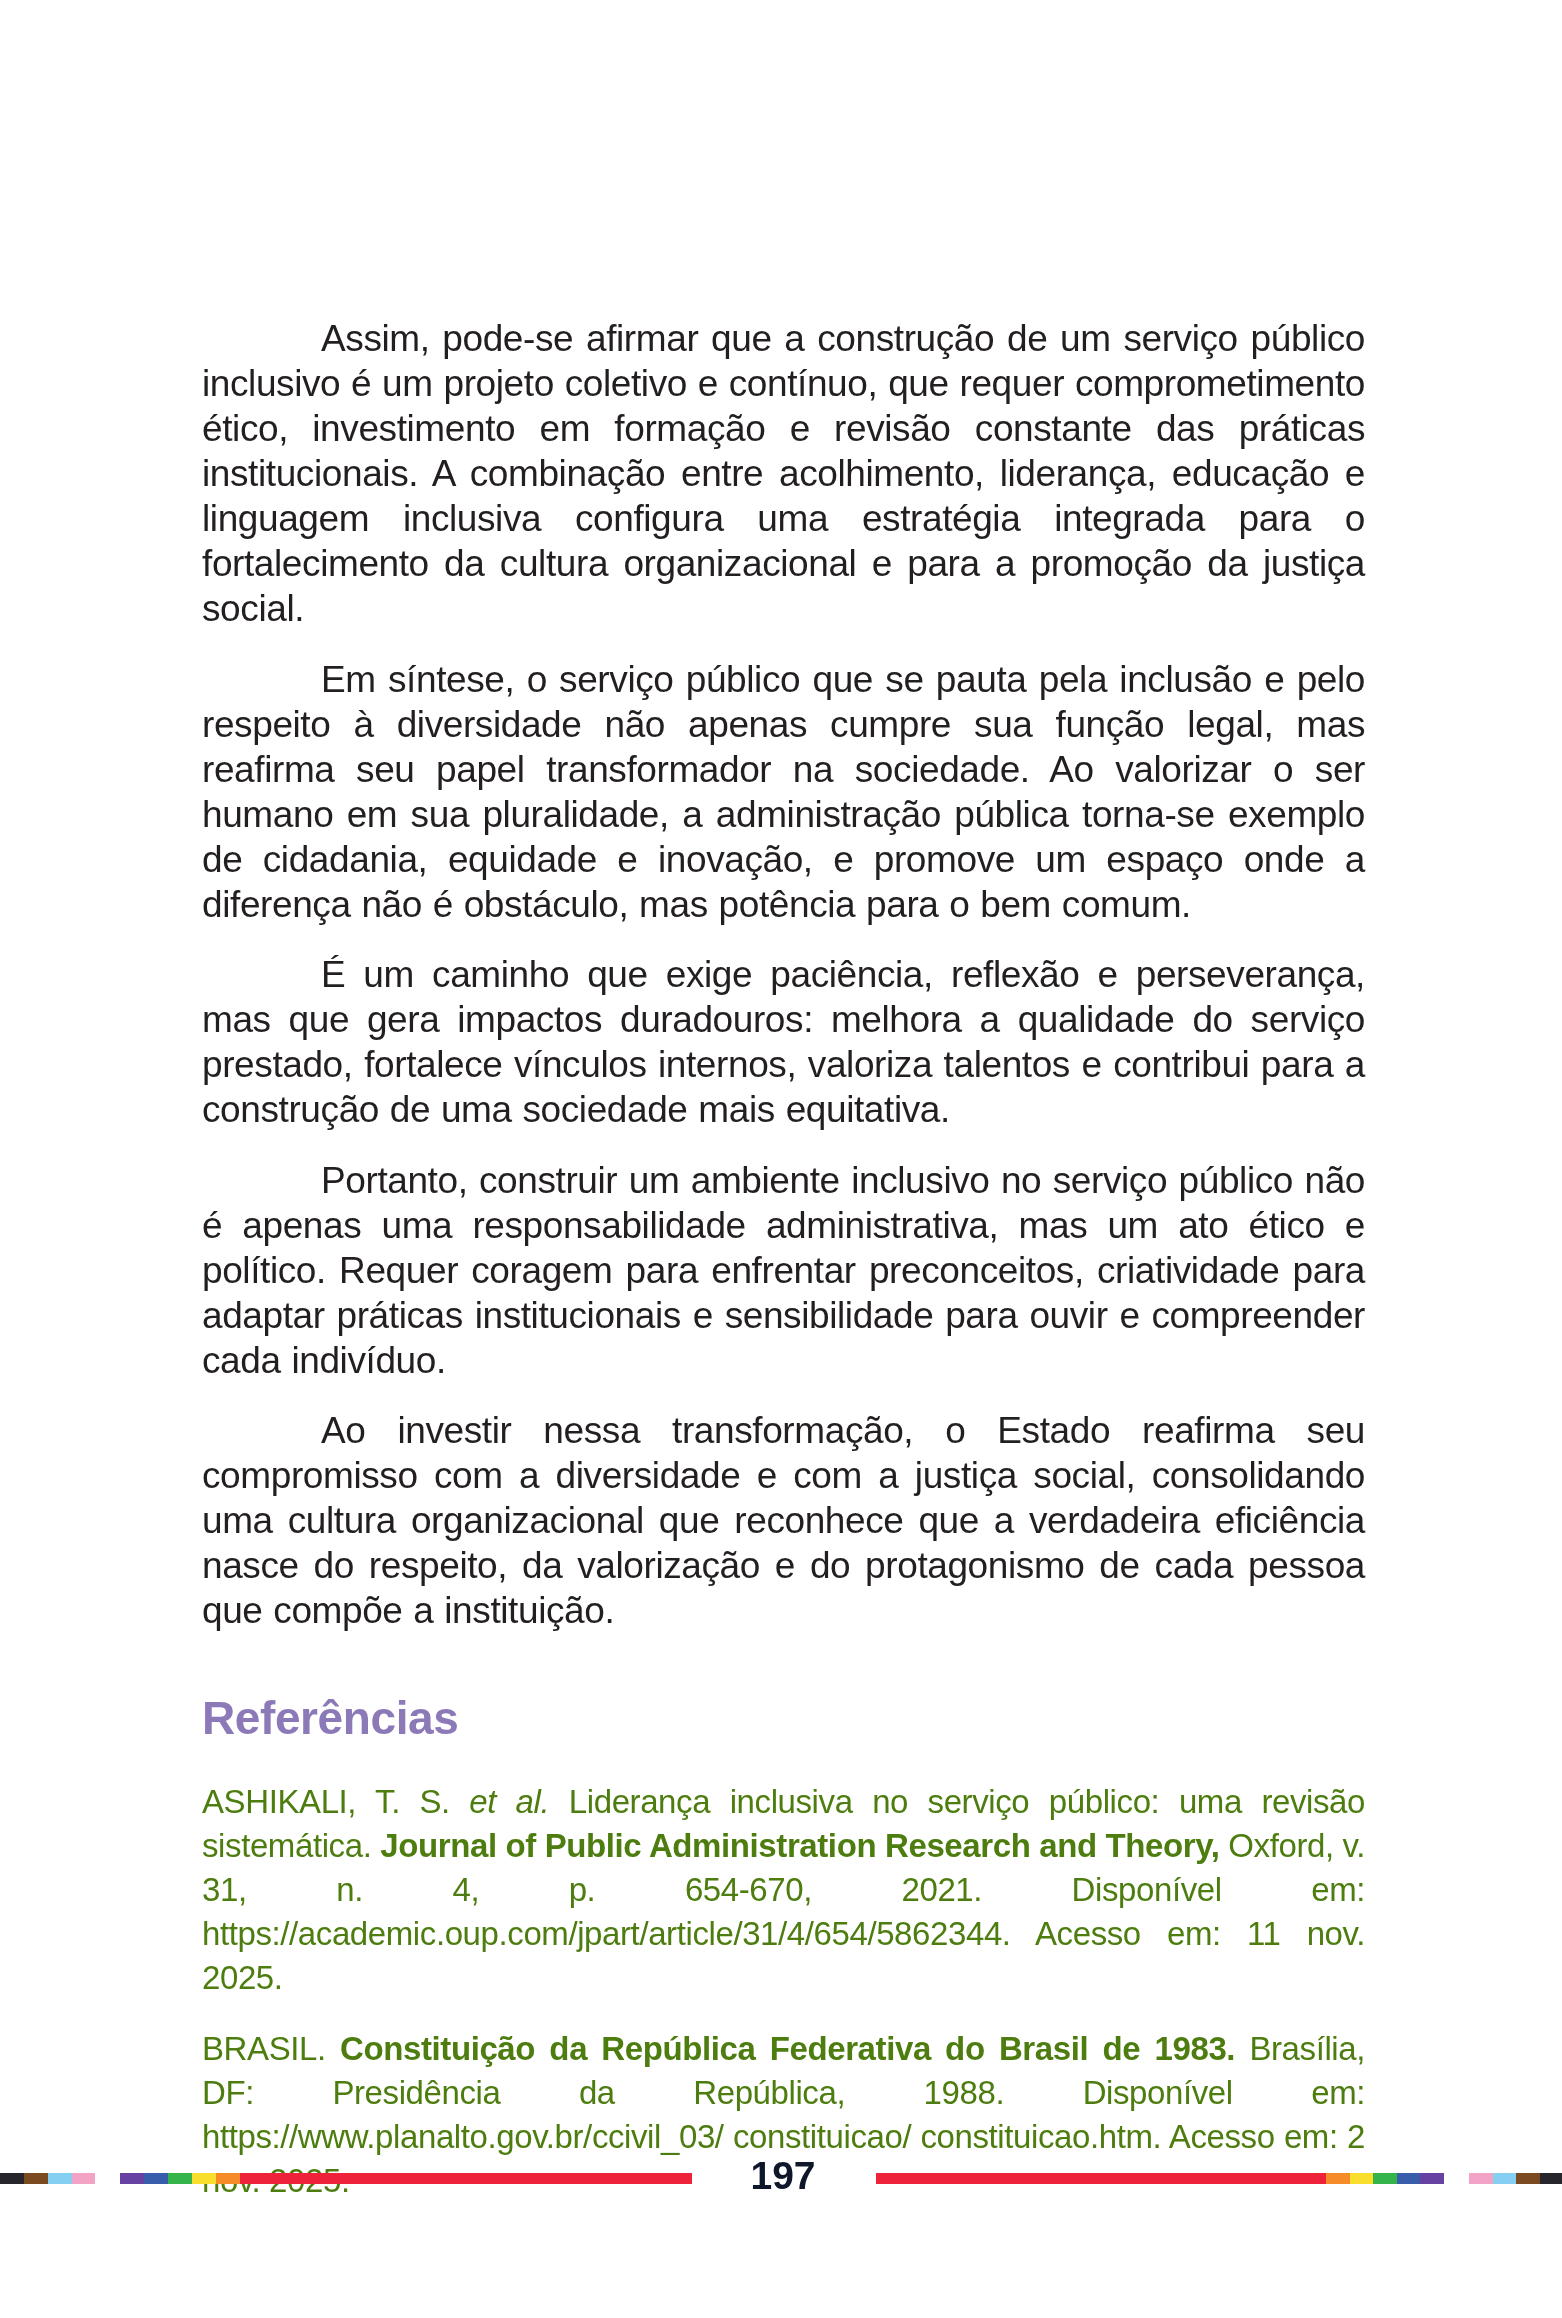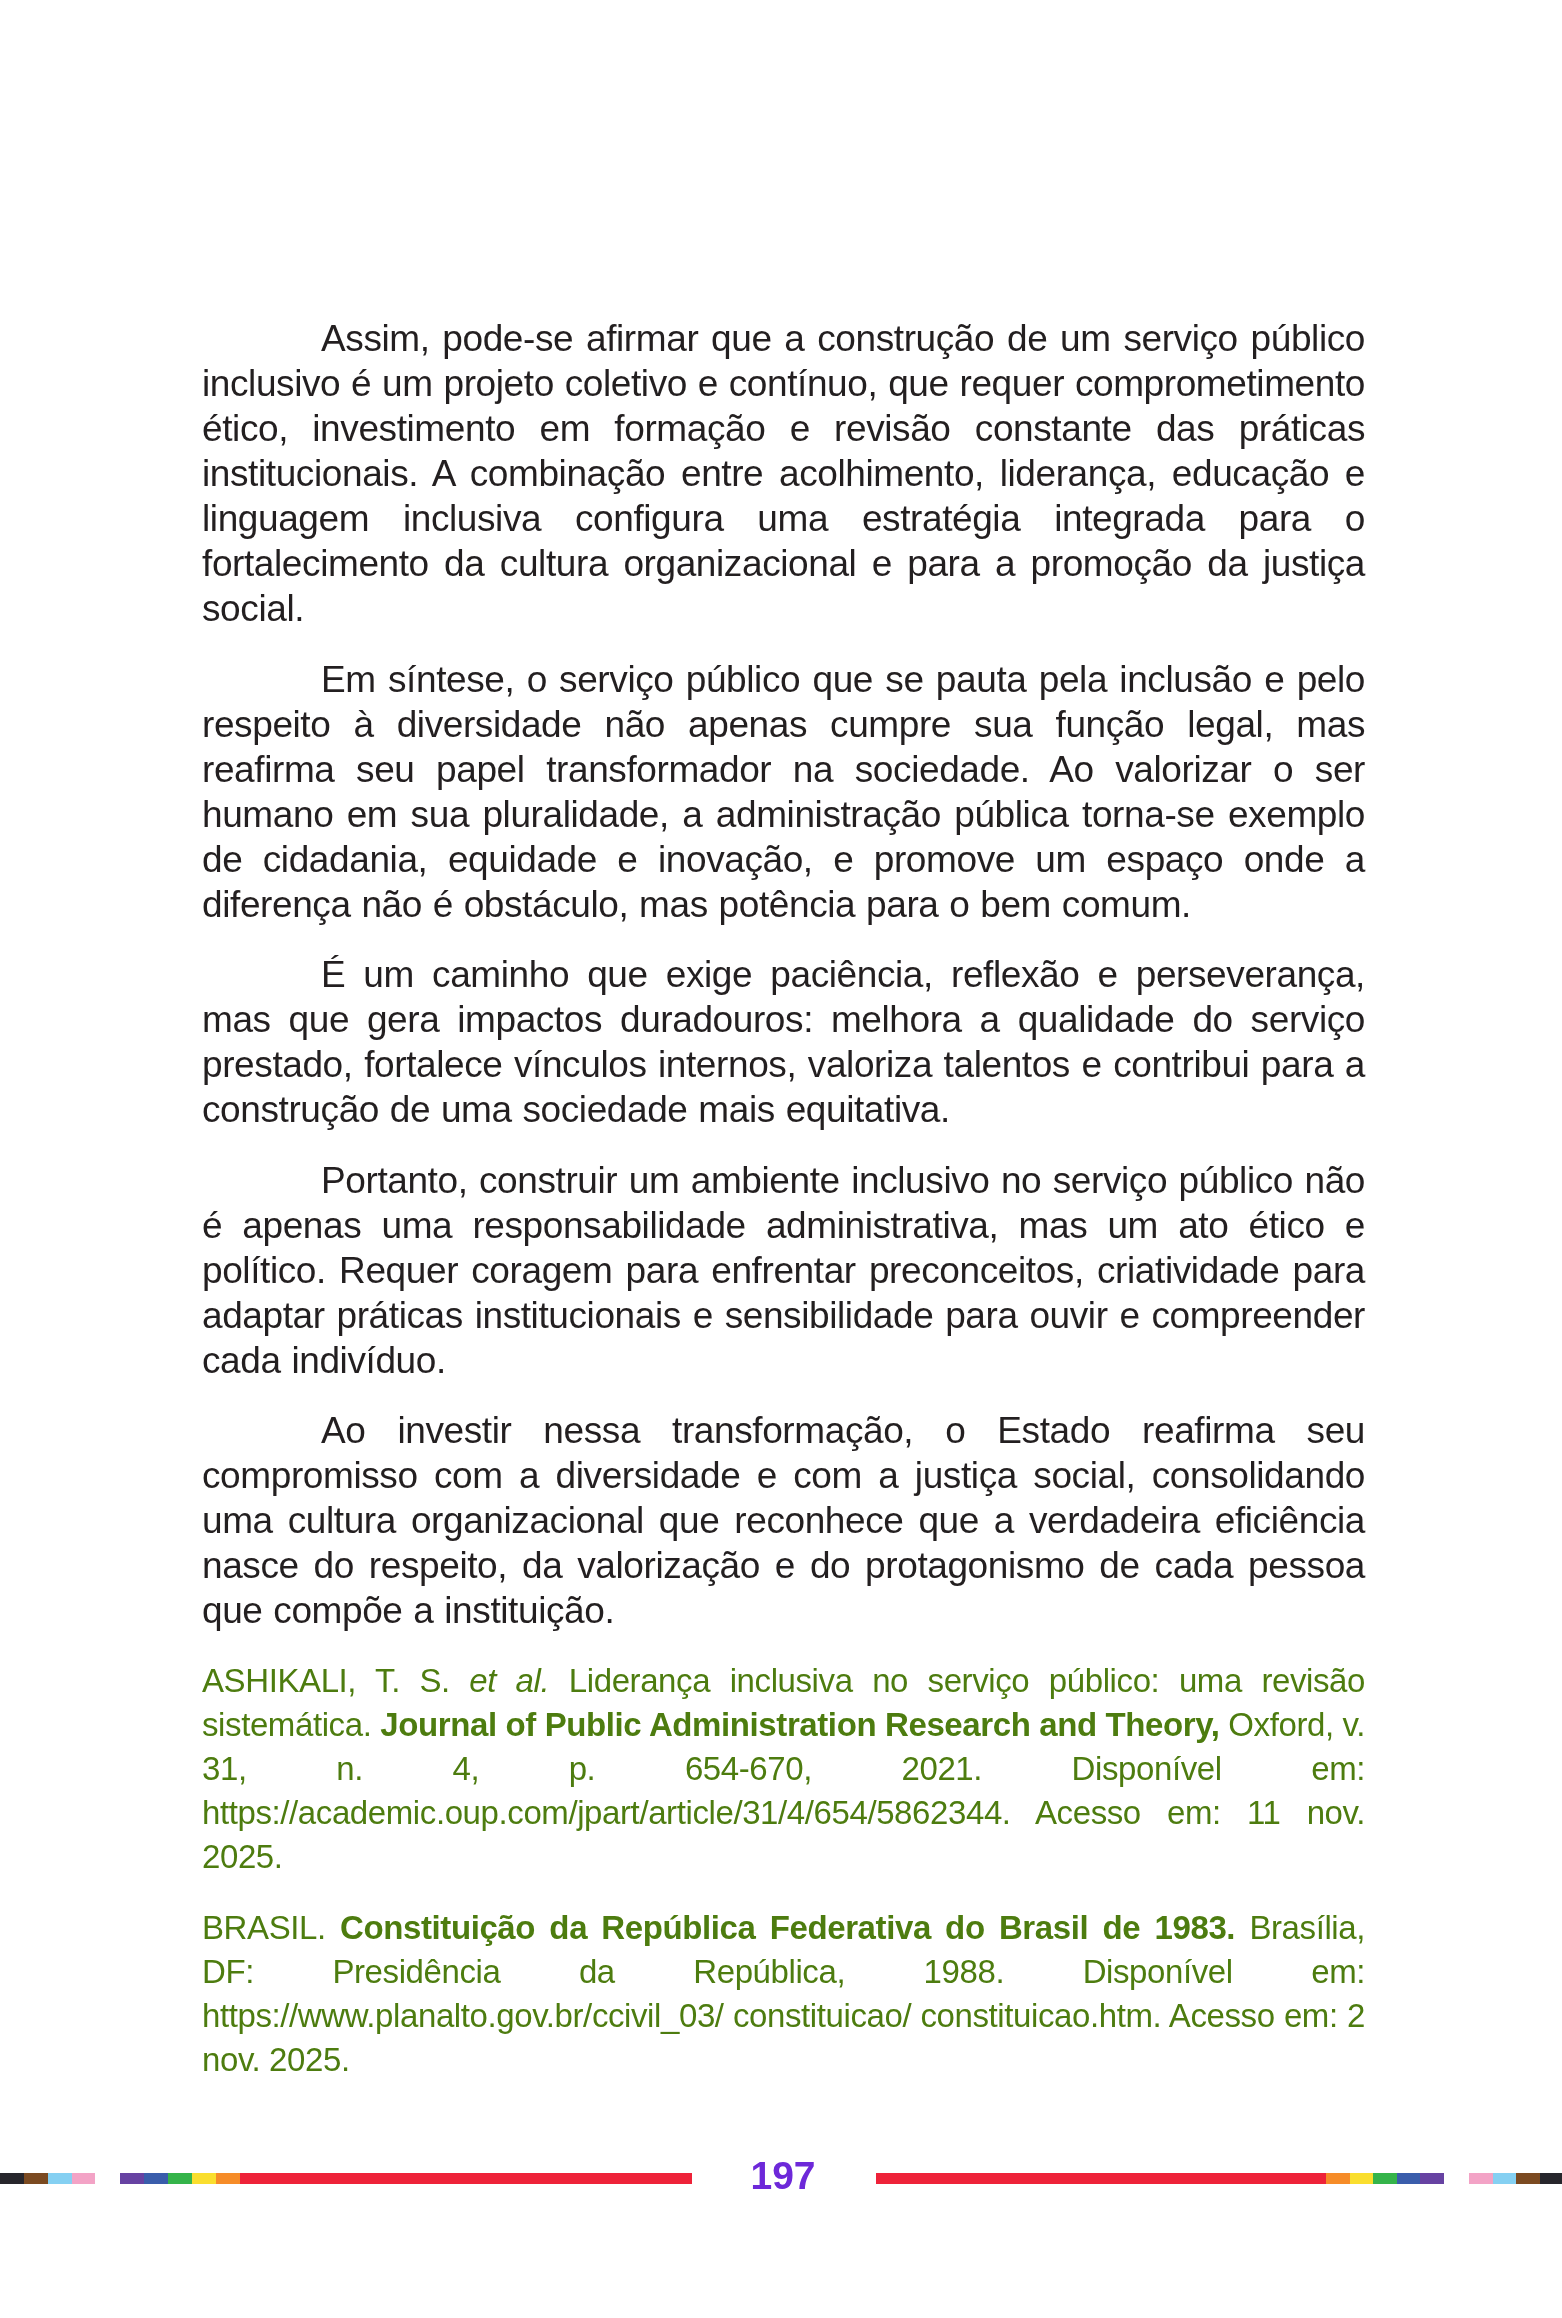--- a/index.html
+++ b/index.html
@@ -67,36 +67,37 @@
   }
   .page-number {
     position: absolute;
     top: 2156px;
     left: 691px;
     width: 184px;
     text-align: center;
     font-size: 39px;
     line-height: 39px;
     font-weight: bold;
-    color: #6d28d9;
+    color: #0f172a;
   }
 </style>
 </head>
 <body>
 
 <div class="page">
 
   <main class="content">
 
     <p class="body-para">Assim, pode-se afirmar que a construção de um serviço público inclusivo é um projeto coletivo e contínuo, que requer comprometimento ético, investimento em formação e revisão constante das práticas institucionais. A combinação entre acolhimento, liderança, educação e linguagem inclusiva configura uma estratégia integrada para o fortalecimento da cultura organizacional e para a promoção da justiça social.</p>
     <p class="body-para">Em síntese, o serviço público que se pauta pela inclusão e pelo respeito à diversidade não apenas cumpre sua função legal, mas reafirma seu papel transformador na sociedade. Ao valorizar o ser humano em sua pluralidade, a administração pública torna-se exemplo de cidadania, equidade e inovação, e promove um espaço onde a diferença não é obstáculo, mas potência para o bem comum.</p>
     <p class="body-para">É um caminho que exige paciência, reflexão e perseverança, mas que gera impactos duradouros: melhora a qualidade do serviço prestado, fortalece vínculos internos, valoriza talentos e contribui para a construção de uma sociedade mais equitativa.</p>
     <p class="body-para">Portanto, construir um ambiente inclusivo no serviço público não é apenas uma responsabilidade administrativa, mas um ato ético e político. Requer coragem para enfrentar preconceitos, criatividade para adaptar práticas institucionais e sensibilidade para ouvir e compreender cada indivíduo.</p>
     <p class="body-para">Ao investir nessa transformação, o Estado reafirma seu compromisso com a diversidade e com a justiça social, consolidando uma cultura organizacional que reconhece que a verdadeira eficiência nasce do respeito, da valorização e do protagonismo de cada pessoa que compõe a instituição.</p>
 
+    <h2 class="refs-heading" style="color: rgb(140, 122, 184);">Referências</h2>
 
     <p class="ref"><span class="rn">ASHIKALI, T. S. </span><span class="ri">et al.</span><span class="rn"> Liderança inclusiva no serviço público: uma revisão sistemática. </span><span class="rb">Journal of Public Administration Research and Theory,</span><span class="rn"> Oxford, v. 31, n. 4, p. 654-670, 2021. Disponível em: https://academic.oup.com/jpart/article/31/4/654/5862344. Acesso em: 11 nov. 2025.</span></p>
 
     <p class="ref"><span class="rn">BRASIL. </span><span class="rb">Constituição da República Federativa do Brasil de 1983.</span><span class="rn"> Brasília, DF: Presidência da República, 1988. Disponível em: https://www.planalto.gov.br/ccivil_03/ constituicao/ constituicao.htm. Acesso em: 2 nov. 2025.</span></p>
 
   </main>
 
   <div class="page-number">197</div>
 
   <div class="footer-bar">

